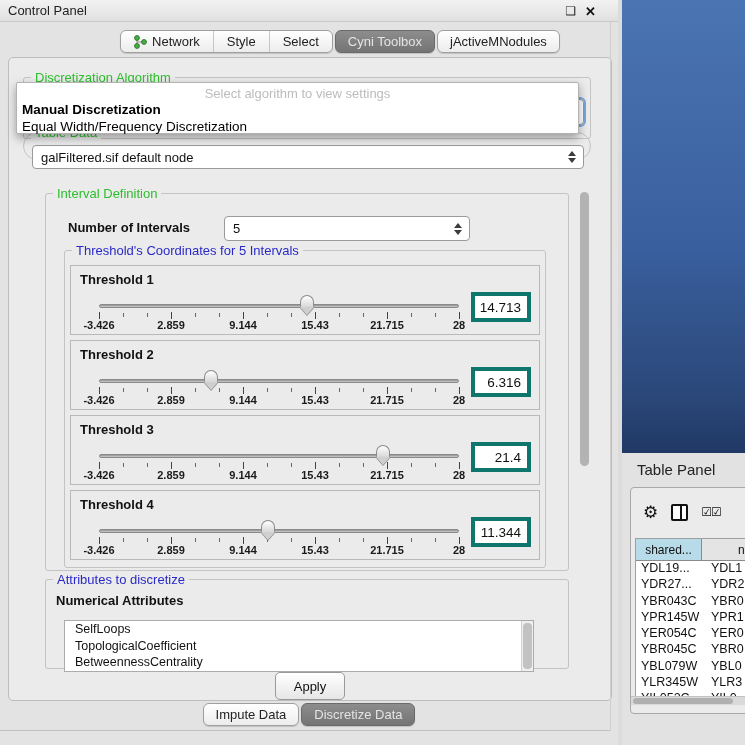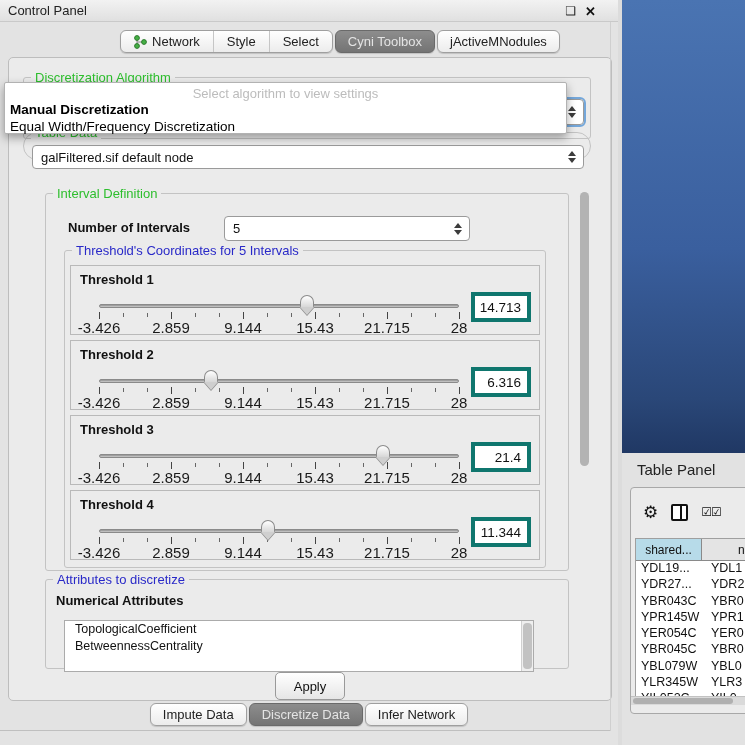--- a/index.html
+++ b/index.html
@@ -35,21 +35,21 @@
   
   .combo { position:absolute; background:#fff; border:1px solid #9a9a9a; border-radius:4px;
     font-size:13px; color:#111; display:flex; align-items:center; padding:0 8px; }
   .combo .stepper { position:absolute; right:7px; top:50%; transform:translateY(-50%); display:flex; flex-direction:column; gap:2px; }
   .stepper i { display:block; width:0; height:0; border-left:4px solid transparent; border-right:4px solid transparent; }
   .stepper i.up   { border-bottom:5px solid #3c3c3c; }
   .stepper i.down { border-top:5px solid #3c3c3c; }
   .combo.focused { outline:2px solid #74a7da; outline-offset:0px; }
 
   
-  .popup { position:absolute; left:4px; top:82px; width:563px; height:52px; background:#fff;
+  .popup { position:absolute; left:16px; top:82px; width:563px; height:52px; background:#fff;
     border:1px solid #b2b2b2; border-radius:2px; box-shadow:0 4px 10px rgba(0,0,0,.35); z-index:30; }
   .popup .hint { text-align:center; color:#bcbcbc; font-size:13px; padding-top:3px; }
   .popup .item { font-size:13.5px; color:#000; padding:1px 5px; }
   .popup .item.bold { font-weight:bold; }
 
   
   .v-scroll { position:absolute; left:578px; top:186px; width:14px; height:510px; }
   .v-scroll .thumb { position:absolute; left:2px; top:6px; width:9px; height:274px; background:#b3b3b3; border-radius:5px; }
 
   
@@ -62,21 +62,21 @@
   .slider .thumb { position:absolute; top:29px; width:14px; height:12px;
     background:linear-gradient(#ffffff,#d7d7d7); border:1px solid #8a8a8a; border-bottom:none; border-radius:7px 7px 1px 1px; }
   .slider .thumb::after { content:""; position:absolute; left:-1px; top:11px; width:0; height:0;
     border-left:7px solid transparent; border-right:7px solid transparent; border-top:8px solid #cfcfcf;
     filter:drop-shadow(0 1px 0 #8a8a8a); }
   .ticks-minor { position:absolute; left:0; top:47px; width:361px; height:4px;
     background:repeating-linear-gradient(90deg,#666 0,#666 1px,transparent 1px,transparent 24px); }
   .ticks-major { position:absolute; left:0; top:46px; width:361px; height:7px;
     background:repeating-linear-gradient(90deg,#444 0,#444 1px,transparent 1px,transparent 72px); }
   .ticklabels { position:absolute; left:0; top:53px; width:360px; height:12px; }
-  .ticklabels span { position:absolute; transform:translateX(-50%); font-size:15px; font-weight:normal; color:#1a1a1a; white-space:nowrap; }
+  .ticklabels span { position:absolute; transform:translateX(-50%); font-size:11px; font-weight:bold; color:#1a1a1a; white-space:nowrap; }
   .valuebox { position:absolute; right:8px; top:26px; width:60px; height:30px; background:#fff; border:4px solid #0f766e;
     font-size:13.5px; color:#111; display:flex; align-items:center; justify-content:flex-end; padding-right:6px; }
 
   .bold-label { font-weight:bold; font-size:13px; color:#111; position:absolute; }
 
   
   .attr-list { position:absolute; left:18px; top:40px; width:470px; height:52px; background:#fff; border:1px solid #ababab; overflow:hidden; }
   .attr-list .item { font-size:12.5px; color:#111; padding-left:10px; line-height:16.5px; }
   .attr-list .sb { position:absolute; right:0; top:0; width:12px; height:100%; background:#efefef; border-left:1px solid #d0d0d0; }
   .attr-list .sb .th { position:absolute; left:1px; top:2px; width:9px; height:46px; background:#c2c2c2; border-radius:4px; }
@@ -281,20 +281,21 @@
   </div>
 </div>
         </div>
       </div>
 
       <div class="groupbox" style="left:36px; top:521px; width:524px; height:90px;">
         <span class="gtitle blue">Attributes to discretize</span>
         <span class="bold-label" style="left:10px; top:13px;">Numerical Attributes</span>
         <div class="attr-list">
           <div>
+              <div class="item">SelfLoops</div>
               <div class="item">TopologicalCoefficient</div>
               <div class="item">BetweennessCentrality</div>
             </div>
           <div class="sb">
               <div class="th"></div>
             </div>
         </div>
       </div>
 
       <div class="apply-btn">Apply</div>
@@ -309,23 +310,20 @@
       <div class="item bold">Manual Discretization</div>
       <div class="item">Equal Width/Frequency Discretization</div>
     </div>
 
     <div class="bottom-tabstrip">
       <div class="tab">
           <span>Impute Data</span>
         </div>
       <div class="tab dark">
           <span>Discretize Data</span>
-        </div>
-      <div class="tab">
-          <span>Infer Network</span>
         </div>
     </div>
     <div class="cp-bottom-line"></div>
     <div class="cp-right-line"></div>
   </div>
 
   <div class="net-frame">
     
   </div>
 

